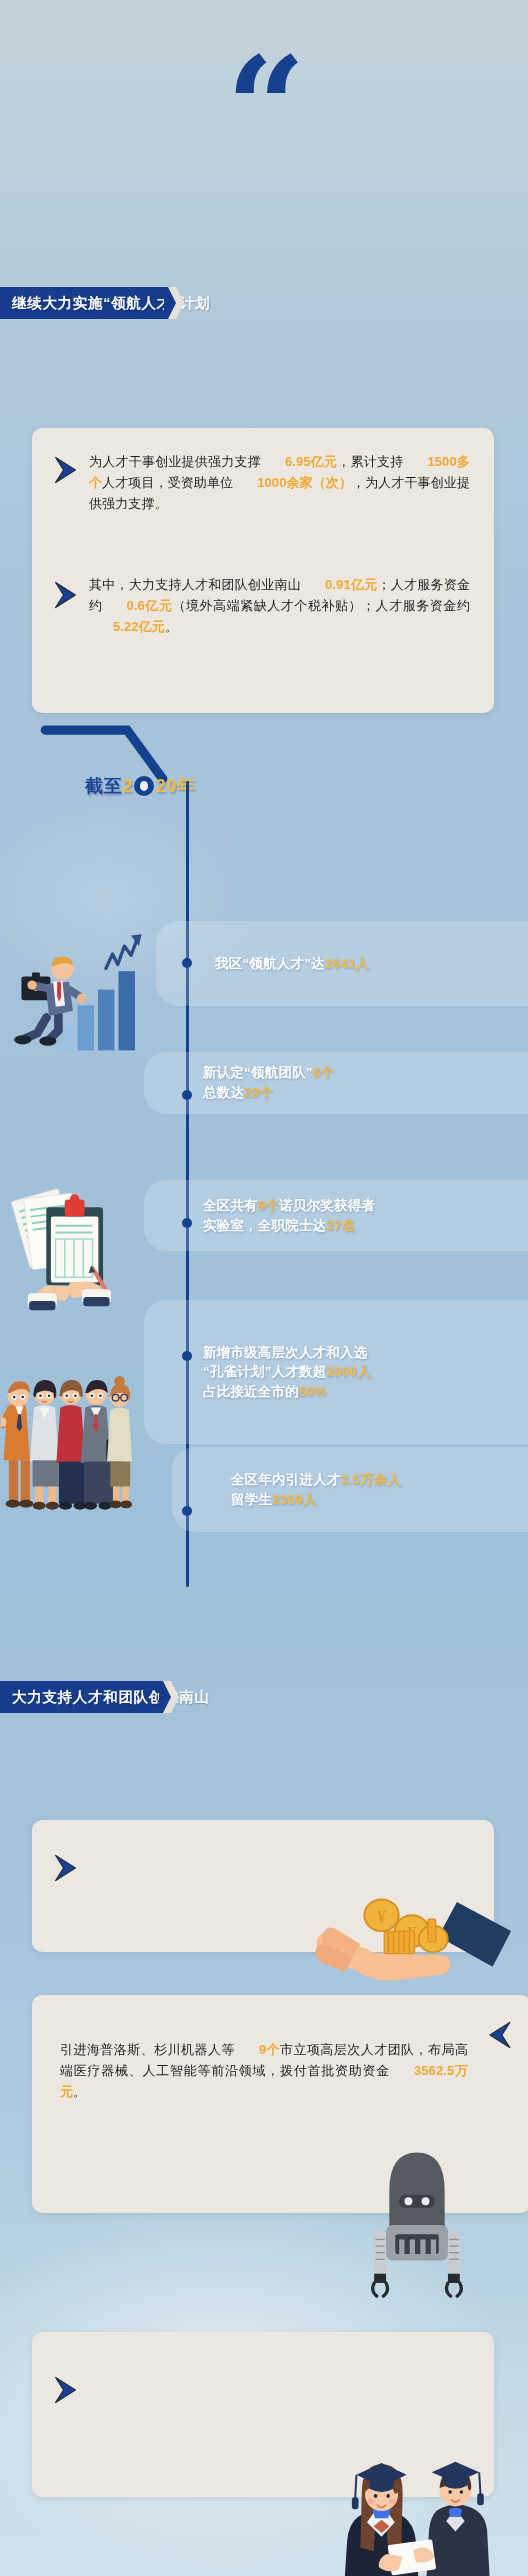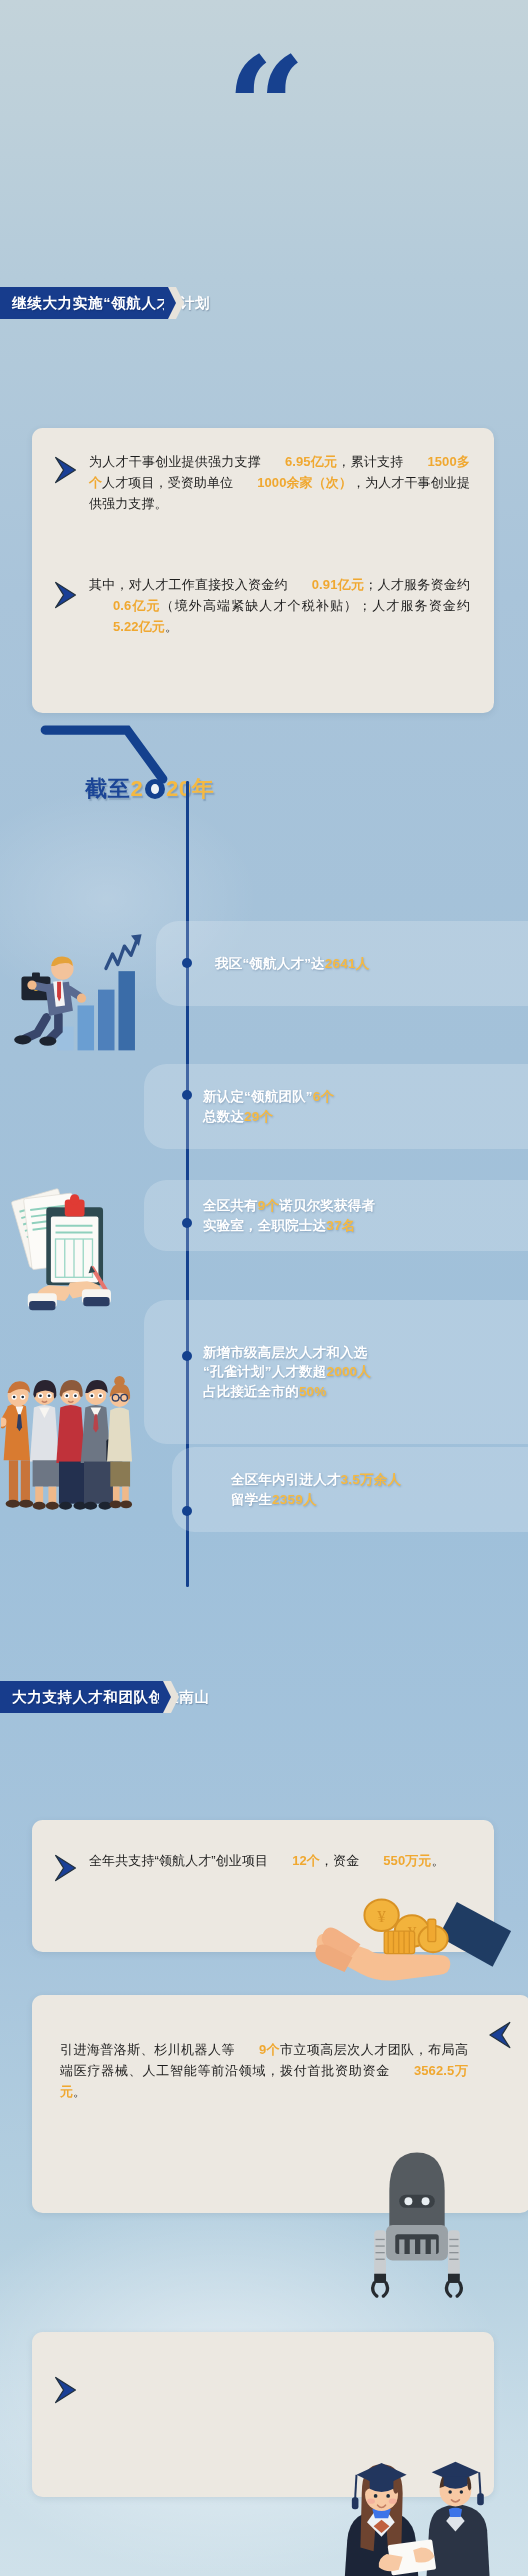--- a/index.html
+++ b/index.html
@@ -95,21 +95,21 @@
     font-size:13.5px; line-height:1.45; letter-spacing:0.2px;
     text-shadow:0.7px 1.3px 2px rgba(40,70,110,.30);
   }
   .tl-text .n { color:#f5b942; }
 
   
   #asof-wrap { position:absolute; left:0; top:722px; width:528px; height:73px; }
   #asof-connector { position:absolute; left:40px; top:0; width:165px; height:63px; }
   #asof-label {
     position:absolute; left:85px; top:52px;
-    font-size:22px; font-weight:bold; letter-spacing:0.7px;
+    font-size:18px; font-weight:bold; letter-spacing:0.7px;
     display:flex; align-items:center;
     text-shadow:1.3px 2px 1.3px rgba(50,80,115,.30);
   }
   #asof-label .t-blue { color:#1b4596; }
   #asof-label .t-gold { color:#f5b942; }
   #asof-zero {
     display:inline-block; width:20px; height:20px; border-radius:50%;
     background:#14418e; position:relative; margin:0 1.3px;
     vertical-align:middle;
   }
@@ -152,21 +152,21 @@
       <path d="M4 2 L34 21 L4 40 L16 21 Z" fill="#1a3f96" stroke="#23313f" stroke-width="2" stroke-linejoin="round"></path>
     </svg>
   </span>
   <span class="arrow-icon" style="left:21px; top:153px;">
     <svg width="26.4" height="28" viewBox="0 0 40 42">
       <path d="M4 2 L34 21 L4 40 L16 21 Z" fill="#1a3f96" stroke="#23313f" stroke-width="2" stroke-linejoin="round"></path>
     </svg>
   </span>
 
   <p class="card-body" style="min-height:82px;"><span>为人才干事创业提供强力支撑</span><span class="hl-b">6.95亿元</span><span>，累计支持</span><span class="hl-b">1500多个</span><span>人才项目，受资助单位</span><span class="hl-b">1000余家（次）</span><span>，为人才干事创业提供强力支撑。</span></p>
-  <p class="card-body" style="margin-top:41px;"><span>其中，对人才工作直接投入资金约</span><span class="hl-b">0.91亿元</span><span>；人才服务资金约</span><span class="hl-b">0.6亿元</span><span>（境外高端紧缺人才个税补贴）；人才服务资金约</span><span class="hl-b">5.22亿元</span><span>。</span></p>
+  <p class="card-body" style="margin-top:41px;"><span>其中，大力支持人才和团队创业南山</span><span class="hl-b">0.91亿元</span><span>；人才服务资金约</span><span class="hl-b">0.6亿元</span><span>（境外高端紧缺人才个税补贴）；人才服务资金约</span><span class="hl-b">5.22亿元</span><span>。</span></p>
 </div>
 
 <div id="asof-wrap">
   <svg id="asof-connector" viewBox="0 0 250 95">
     <path d="M8 12 L132 12 L186 86" stroke="#14418e" stroke-width="14" fill="none" stroke-linecap="round" stroke-linejoin="miter"></path>
   </svg>
   <div id="asof-label">
     <span class="t-blue">截至</span>
     <span class="t-gold">2</span>
     <span id="asof-zero"></span>
@@ -177,21 +177,21 @@
 
 <div id="timeline-line"></div>
 
 <div class="tl-card" id="tl-card-1" style="top:921px; height:85px;margin-left:12px;">
   <div class="tl-text">
       <div><span>我区“领航人才”达</span><span class="n">2641人</span></div>
     </div>
 </div>
 <div class="tl-dot" style="top:958px;"></div>
 
-<div class="tl-card" id="tl-card-2" style="top:1052px; height:85px;margin-top:12px;">
+<div class="tl-card" id="tl-card-2" style="top:1052px; height:62px;">
   <div class="tl-text">
       <div><span>新认定“领航团队”</span><span class="n">6个</span></div>
       <div><span>总数达</span><span class="n">29个</span></div>
     </div>
 </div>
 <div class="tl-dot" style="top:1090px;"></div>
 
 <div class="tl-card" id="tl-card-3" style="top:1180px; height:71px;">
   <div class="tl-text">
       <div><span>全区共有</span><span class="n">9个</span><span>诺贝尔奖获得者</span></div>
@@ -390,21 +390,20 @@
     </span>
   </div>
 </div>
 
 <div class="card-cream" id="card-startup-projects" style="left:32px; top:1820px; width:462px; height:132px; padding:30px 26.4px 20px 57px;">
   <span class="arrow-icon" style="left:21px; top:34px;">
     <svg width="26.4" height="28" viewBox="0 0 40 42">
       <path d="M4 2 L34 21 L4 40 L16 21 Z" fill="#1a3f96" stroke="#23313f" stroke-width="2" stroke-linejoin="round"></path>
     </svg>
   </span>
-  <p class="card-body"><span>全年共支持“领航人才”创业项目</span><span class="hl-b">12个</span><span>，资金</span><span class="hl-b">550万元</span><span>。</span></p>
 </div>
 
 <div class="illus" style="left:301px; top:1890px;">
   <svg width="218" height="106" viewBox="0 0 330 160">
 
     <path d="M236 18 L318 62 L290 116 L208 70 Z" fill="#1f3c63"></path>
 
     <path d="M46 70 q-18 -10 -22 6 q-3 14 14 22 l52 28 q26 14 58 10 l62 -8 q16 -2 16 -16
              q0 -14 -18 -14 l-88 -2 q-10 0 -18 -6 z" fill="#f7bf92"></path>
 

